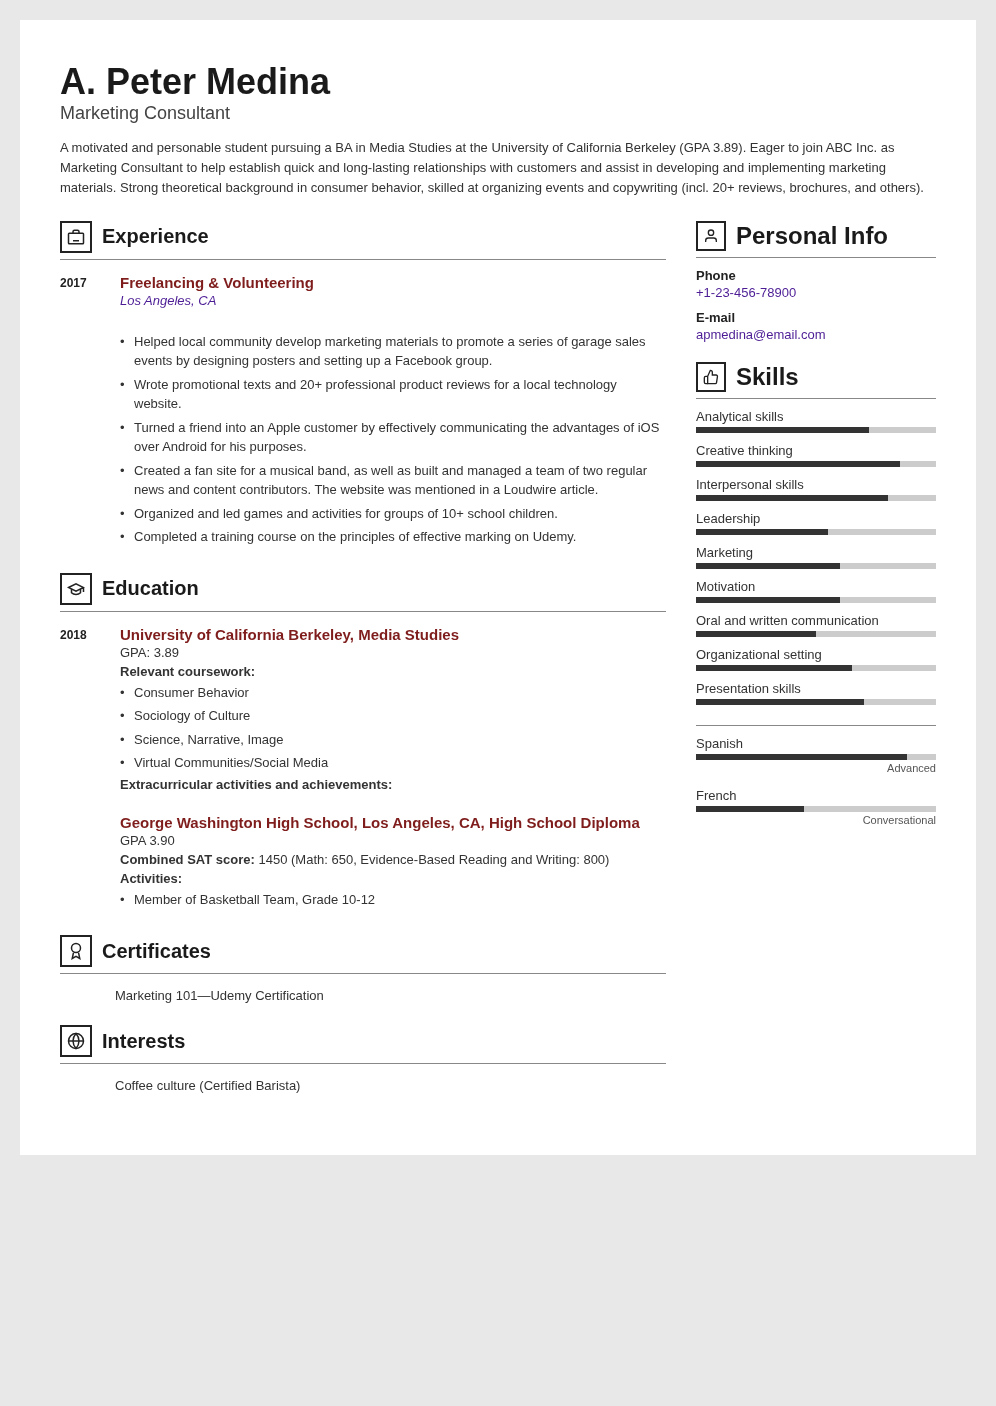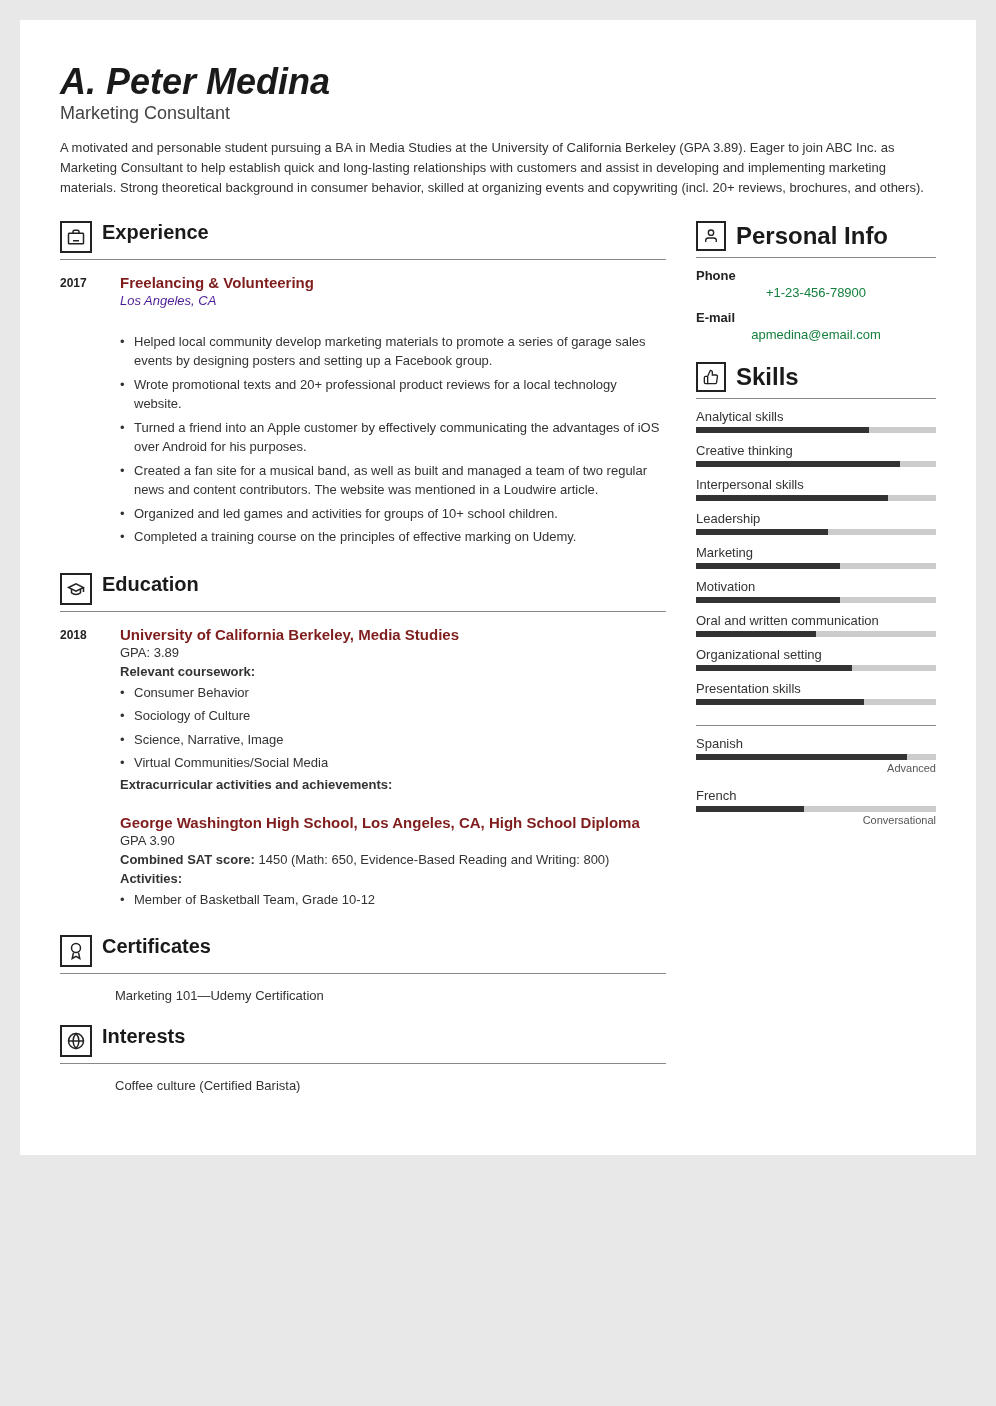--- a/index.html
+++ b/index.html
@@ -15,21 +15,20 @@
       width: 960px;
       padding: 40px 40px 40px 40px;
       display: flex;
       flex-direction: column;
     }
     .header-name {
       font-size: 36px;
       font-weight: bold;
       color: #1a1a1a;
       line-height: 1.2;
-      font-style: italic;
     }
     .header-title {
       font-size: 18px;
       color: #444;
       margin-bottom: 14px;
     }
     .header-summary {
       font-size: 13px;
       color: #333;
       line-height: 1.55;
@@ -45,20 +44,21 @@
     }
     .right-col {
       width: 240px;
       flex-shrink: 0;
     }
     .section {
       margin-bottom: 22px;
     }
     .section-header {
       display: flex;
+      align-items: center;
       gap: 10px;
       margin-bottom: 6px;
     }
     .section-icon {
       width: 32px;
       height: 32px;
       display: flex;
       align-items: center;
       justify-content: center;
       border: 2px solid #222;
@@ -157,23 +157,22 @@
       margin-bottom: 10px;
     }
     .info-label {
       font-size: 13px;
       font-weight: bold;
       color: #222;
       margin-bottom: 2px;
     }
     .info-value {
       font-size: 13px;
-      color: #15803d;
+      color: #4c1d95;
       margin-bottom: 10px;
-      text-align: center;
     }
     .skill-item {
       margin-bottom: 10px;
     }
     .skill-name {
       font-size: 13px;
       color: #333;
       margin-bottom: 3px;
     }
     .skill-bar-bg {

